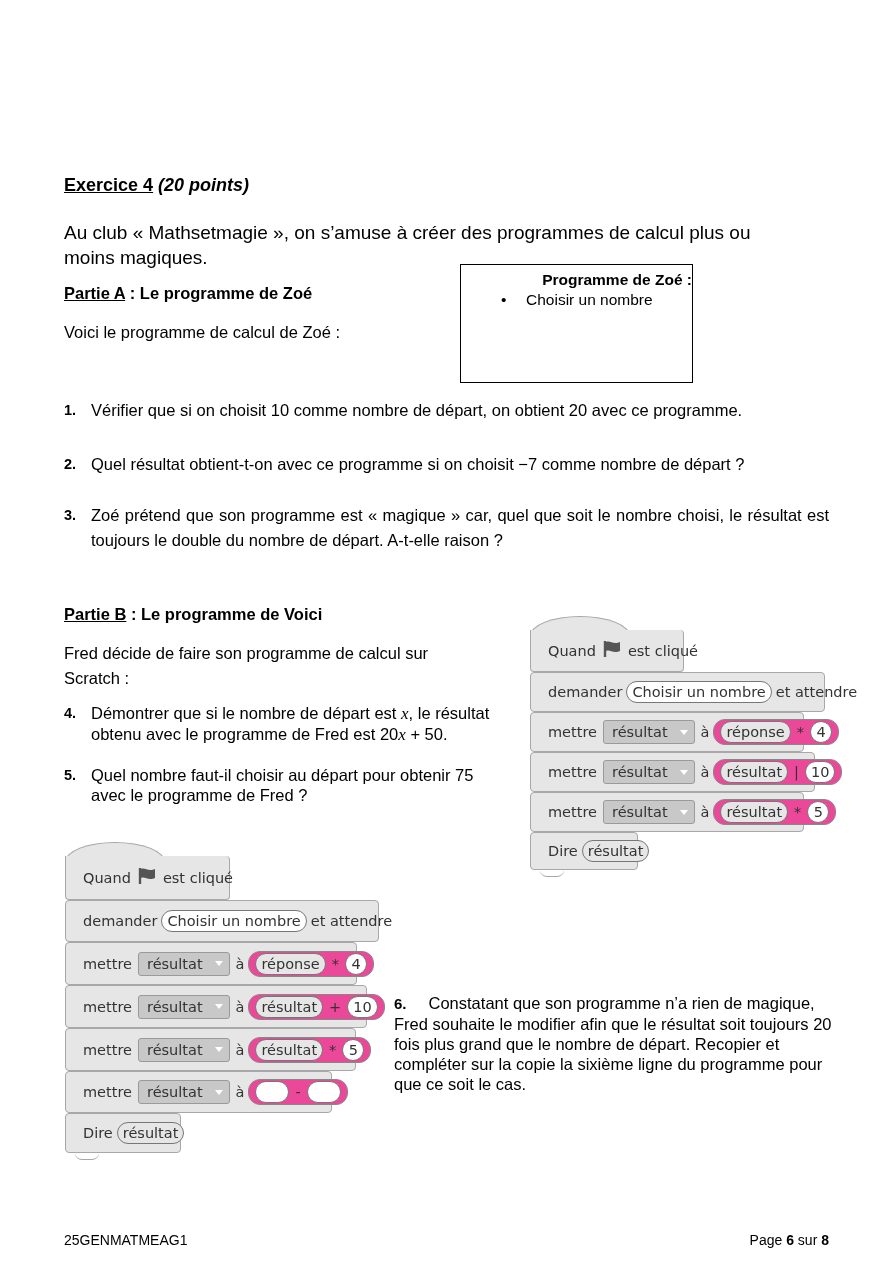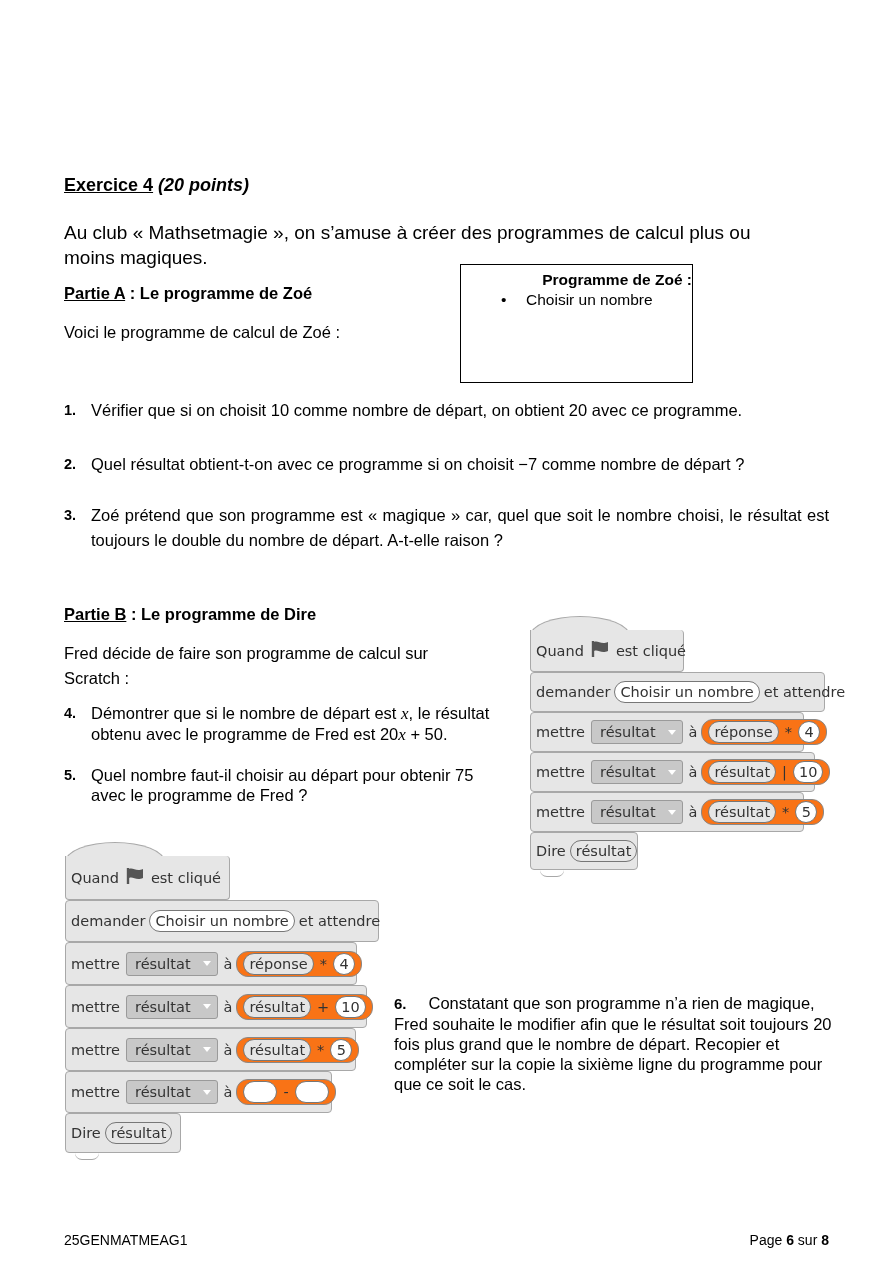--- a/index.html
+++ b/index.html
@@ -20,31 +20,31 @@
   .zoebox li::before { content: "\2022"; position: absolute; left: 40px; }
   .q { font-size: 16.5px; line-height: 25px; }
   .q .n { font-weight: bold; position: absolute; left: 0; font-size: 14.5px; }
   .q .tx { display: block; margin-left: 27px; }
   .just { text-align: justify; }
   .mathx { font-family: "Liberation Serif", serif; font-style: italic; font-size: 17px; }
 
   
   .script { position: absolute; font-family: "DejaVu Sans", sans-serif; }
   .blk { position: absolute; background: #e6e6e6; border: 1px solid #a8a8a8; border-radius: 4px;
-         box-sizing: border-box; display: flex; align-items: center; padding-left: 5px;
+         box-sizing: border-box; display: flex; align-items: center; padding-left: 17px;
          font-size: 14.5px; color: #333; white-space: nowrap; }
   .hat { border-top-left-radius: 0; }
   .hatcap { position: absolute; height: 22px; border: 1px solid #a8a8a8; border-bottom: none;
             border-radius: 55px 55px 0 0 / 22px 22px 0 0; background: #e6e6e6; box-sizing: border-box; }
   .notch { position: absolute; left: 10px; width: 24px; height: 6px; border-bottom: 1px solid #a8a8a8;
            border-radius: 0 0 12px 12px; }
   .pill { display: inline-flex; align-items: center; border: 1px solid #777; border-radius: 12px;
           background: #fff; padding: 0 5px; height: 20px; margin: 0 4px; font-size: 14.5px; color: #333; }
   .pill.gray { background: #e6e6e6; }
-  .pill.outer { background: #f97316; padding: 0 2px; height: 24px; border-color: #888; }
+  .pill.outer { background: #ec4899; padding: 0 2px; height: 24px; border-color: #888; }
   .pill.empty { width: 32px; padding: 0; }
   .pill.num { padding: 0 5px; min-width: 10px; justify-content: center; }
   .drop { display: inline-flex; align-items: center; background: #c8c8c8; border: 1px solid #9a9a9a;
           border-radius: 3px; height: 22px; padding: 0 6px 0 8px; margin: 0 6px; color: #333; font-size: 14.5px; }
   .drop .arr { display: inline-block; margin-left: 12px; width: 0; height: 0; border-left: 4px solid transparent;
                border-right: 4px solid transparent; border-top: 5px solid #fff; }
   .op { margin: 0 2px; }
   .flag { display: inline-block; margin: 0 6px; }
 
   .q6 { left: 394px; top: 963px; width: 440px; font-size: 16.5px; line-height: 20px; }
@@ -79,21 +79,21 @@
 <div class="abs q" style="left:64px; top:422px; width:770px;">
   <span class="n">2.</span>
   <span class="tx">Quel résultat obtient-t-on avec ce programme si on choisit −7 comme nombre de départ ?</span>
 </div>
 <div class="abs q just" style="left:64px; top:473px; width:765px;">
   <span class="n">3.</span>
   <span class="tx">Zoé prétend que son programme est « magique » car, quel que soit le nombre choisi, le résultat est toujours le double du nombre de départ. A-t-elle raison ?</span>
 </div>
 
 <div class="abs part" style="left:64px; top:575px;">
-  <span class="u">Partie B</span><span> : Le programme de Dire</span>
+  <span class="u">Partie B</span><span> : Le programme de Voici</span>
 </div>
 <div class="abs t16" style="left:64px; top:611px; width:400px; line-height:25px;">Fred décide de faire son programme de calcul sur Scratch :</div>
 
 <div class="abs q" style="left:64px; top:673px; width:455px; line-height:20px;">
   <span class="n">4.</span>
   <span class="tx"><span>Démontrer que si le nombre de départ est </span><span class="mathx">x</span><span>, le résultat obtenu avec le programme de Fred est 20</span><span class="mathx">x</span><span> + 50.</span></span>
 </div>
 <div class="abs q" style="left:64px; top:735px; width:410px; line-height:20px;">
   <span class="n">5.</span>
   <span class="tx">Quel nombre faut-il choisir au départ pour obtenir 75 avec le programme de Fred ?</span>

